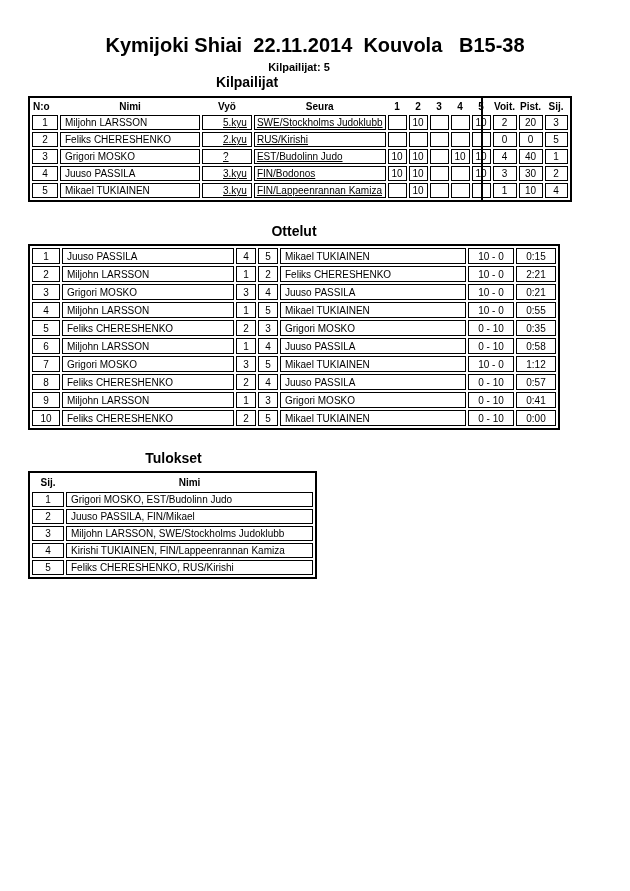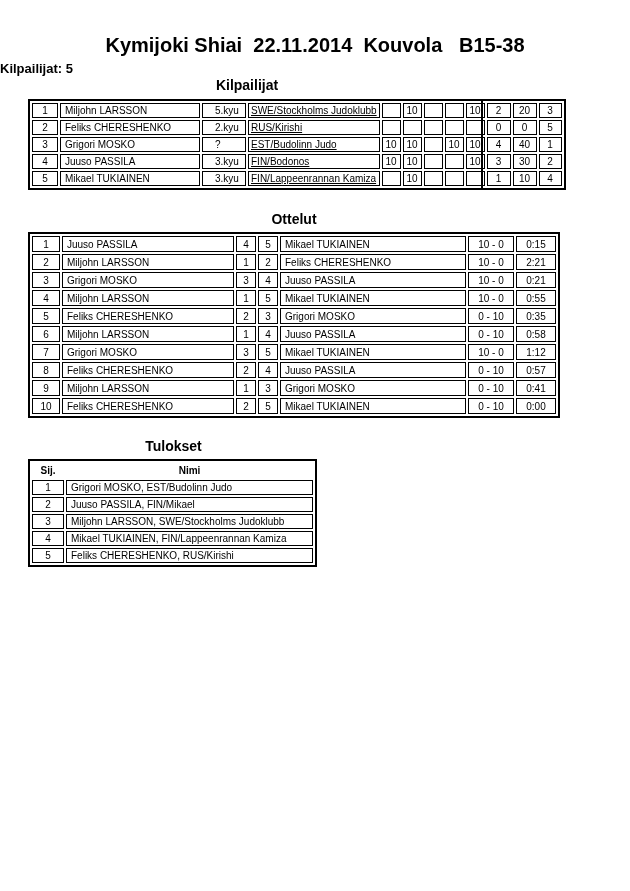--- a/index.html
+++ b/index.html
@@ -10,22 +10,22 @@
     position: relative; overflow: hidden;
   }
   .title {
     padding-top: 34px;
     text-align: center;
     font-size: 20px; font-weight: 700;
     white-space: pre;
   }
   .count-line {
     margin: 4px 32px 0 0;
-    text-align: left;
-    font-size: 13px; font-weight: 700;
+    text-align: center;
+    font-size: 11px; font-weight: 700;
   }
   .section-label {
     font-size: 14px; font-weight: 700;
     text-align: center;
   }
   #label-kilpailijat { width: 438px; margin: 1px 0 6px 28px; }
   #label-ottelut     { width: 532px; margin: 21px 0 5px 28px; }
   #label-tulokset    { width: 291px; margin: 20px 0 5px 28px; }
 
   .tbl-wrap {
@@ -52,21 +52,21 @@
     font-size: 10px; font-weight: 400;
     height: 16px; padding: 0 4px;
     white-space: nowrap; overflow: hidden;
     text-align: left; vertical-align: middle;
   }
   td.c { text-align: center; padding: 0 1px; }
   th.hl { text-align: left; }
   #competitors-table td { height: 15px; }
   #results-table td { height: 15px; }
   #results-table th { height: 15px; }
-  .belt-cell { padding-left: 12px; }
+  .belt-cell { padding-left: 20px; text-decoration: underline; }
   .club-cell { padding: 0 2px; text-decoration: underline; }
   .summary-divider {
     position: absolute;
     top: 0; bottom: 0; left: 451px;
     width: 2px; background: #000;
   }
 </style>
 </head>
 <body>
 
@@ -89,20 +89,34 @@
       <col style="width:19px">
         <col style="width:19px">
         <col style="width:19px">
         <col style="width:19px">
         <col style="width:19px">
       <col style="width:24px">
         <col style="width:24px">
         <col style="width:23px">
     </colgroup>
     <tbody>
+        <tr>
+      <th class="hl">N:o</th>
+      <th>Nimi</th>
+      <th>Vyö</th>
+      <th>Seura</th>
+      <th>1</th>
+      <th>2</th>
+      <th>3</th>
+      <th>4</th>
+      <th>5</th>
+      <th>Voit.</th>
+      <th>Pist.</th>
+      <th>Sij.</th>
+    </tr>
     <tr>
       <td class="c">1</td>
       <td>Miljohn LARSSON</td>
       <td class="belt-cell">5.kyu</td>
       <td class="club-cell">SWE/Stockholms Judoklubb</td>
       <td class="c"></td>
       <td class="c">10</td>
       <td class="c"></td>
       <td class="c"></td>
       <td class="c">10</td>
@@ -299,21 +313,21 @@
     <tr>
       <td class="c">2</td>
       <td>Juuso PASSILA, FIN/Mikael</td>
     </tr>
     <tr>
       <td class="c">3</td>
       <td>Miljohn LARSSON, SWE/Stockholms Judoklubb</td>
     </tr>
     <tr>
       <td class="c">4</td>
-      <td>Mikael TUKIAINEN, FIN/Lappeenrannan Kamiza</td>
+      <td>Kirishi TUKIAINEN, FIN/Lappeenrannan Kamiza</td>
     </tr>
     <tr>
       <td class="c">5</td>
       <td>Feliks CHERESHENKO, RUS/Kirishi</td>
     </tr>
   </tbody>
     </table>
 </div>
 
 </body></html>

